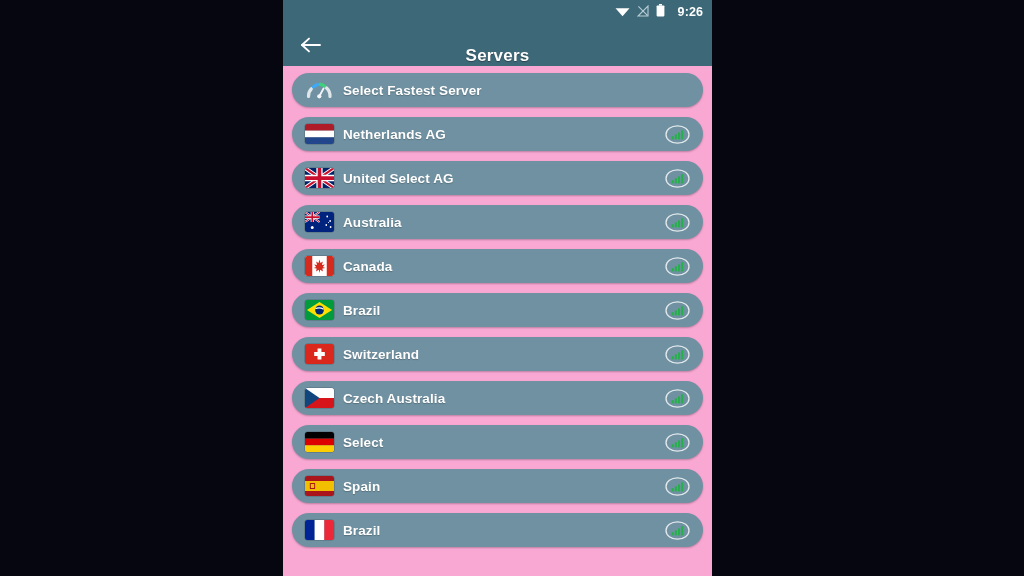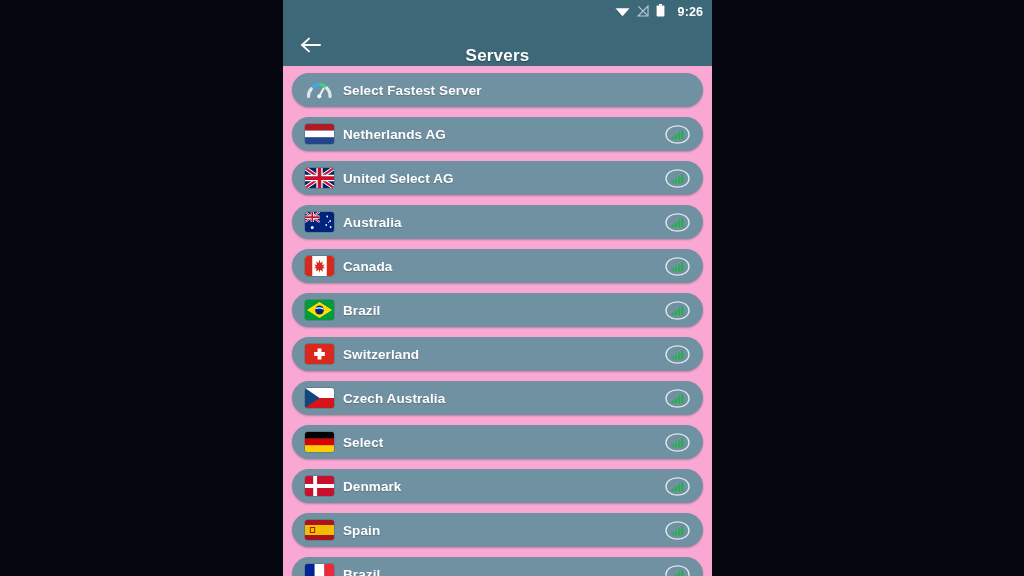--- a/index.html
+++ b/index.html
@@ -377,41 +377,20 @@
     <rect x="9.8" y="9.3" width="2.1" height="5.1" fill="#24b14a"></rect>
     <rect x="13.0" y="7.4" width="2.1" height="7.0" fill="#24b14a"></rect>
     <rect x="16.2" y="5.2" width="2.1" height="9.2" fill="#24b14a"></rect>
   </svg>
           </div>
         </div>
         <div class="row">
           <div class="row-icon">
             <div class="flag">
               <svg viewBox="0 0 60 40" preserveAspectRatio="none">
-                <rect width="60" height="40" fill="#C8102E"></rect>
-      <rect x="17" y="0" width="8" height="40" fill="#FFFFFF"></rect>
-      <rect x="0" y="16" width="60" height="8" fill="#FFFFFF"></rect>
-              </svg>
-            </div>
-          </div>
-          <div class="row-label">Denmark</div>
-          <div class="row-signal">
-            <svg width="25" height="19" viewBox="0 0 25 19">
-    <ellipse cx="12.5" cy="9.5" rx="11.5" ry="8.7" fill="none" stroke="#e3eaed" stroke-width="1.3"></ellipse>
-    <rect x="6.6" y="11.2" width="2.1" height="3.2" fill="#24b14a"></rect>
-    <rect x="9.8" y="9.3" width="2.1" height="5.1" fill="#24b14a"></rect>
-    <rect x="13.0" y="7.4" width="2.1" height="7.0" fill="#24b14a"></rect>
-    <rect x="16.2" y="5.2" width="2.1" height="9.2" fill="#24b14a"></rect>
-  </svg>
-          </div>
-        </div>
-        <div class="row">
-          <div class="row-icon">
-            <div class="flag">
-              <svg viewBox="0 0 60 40" preserveAspectRatio="none">
                 <rect width="60" height="40" fill="#AA151B"></rect>
       <rect width="60" height="20" y="10" fill="#F1BF00"></rect>
       <rect x="10" y="14" width="11" height="12" rx="1.2" fill="#AA151B"></rect>
       <rect x="12" y="16" width="7" height="8" rx="0.8" fill="#F1BF00"></rect>
               </svg>
             </div>
           </div>
           <div class="row-label">Spain</div>
           <div class="row-signal">
             <svg width="25" height="19" viewBox="0 0 25 19">

